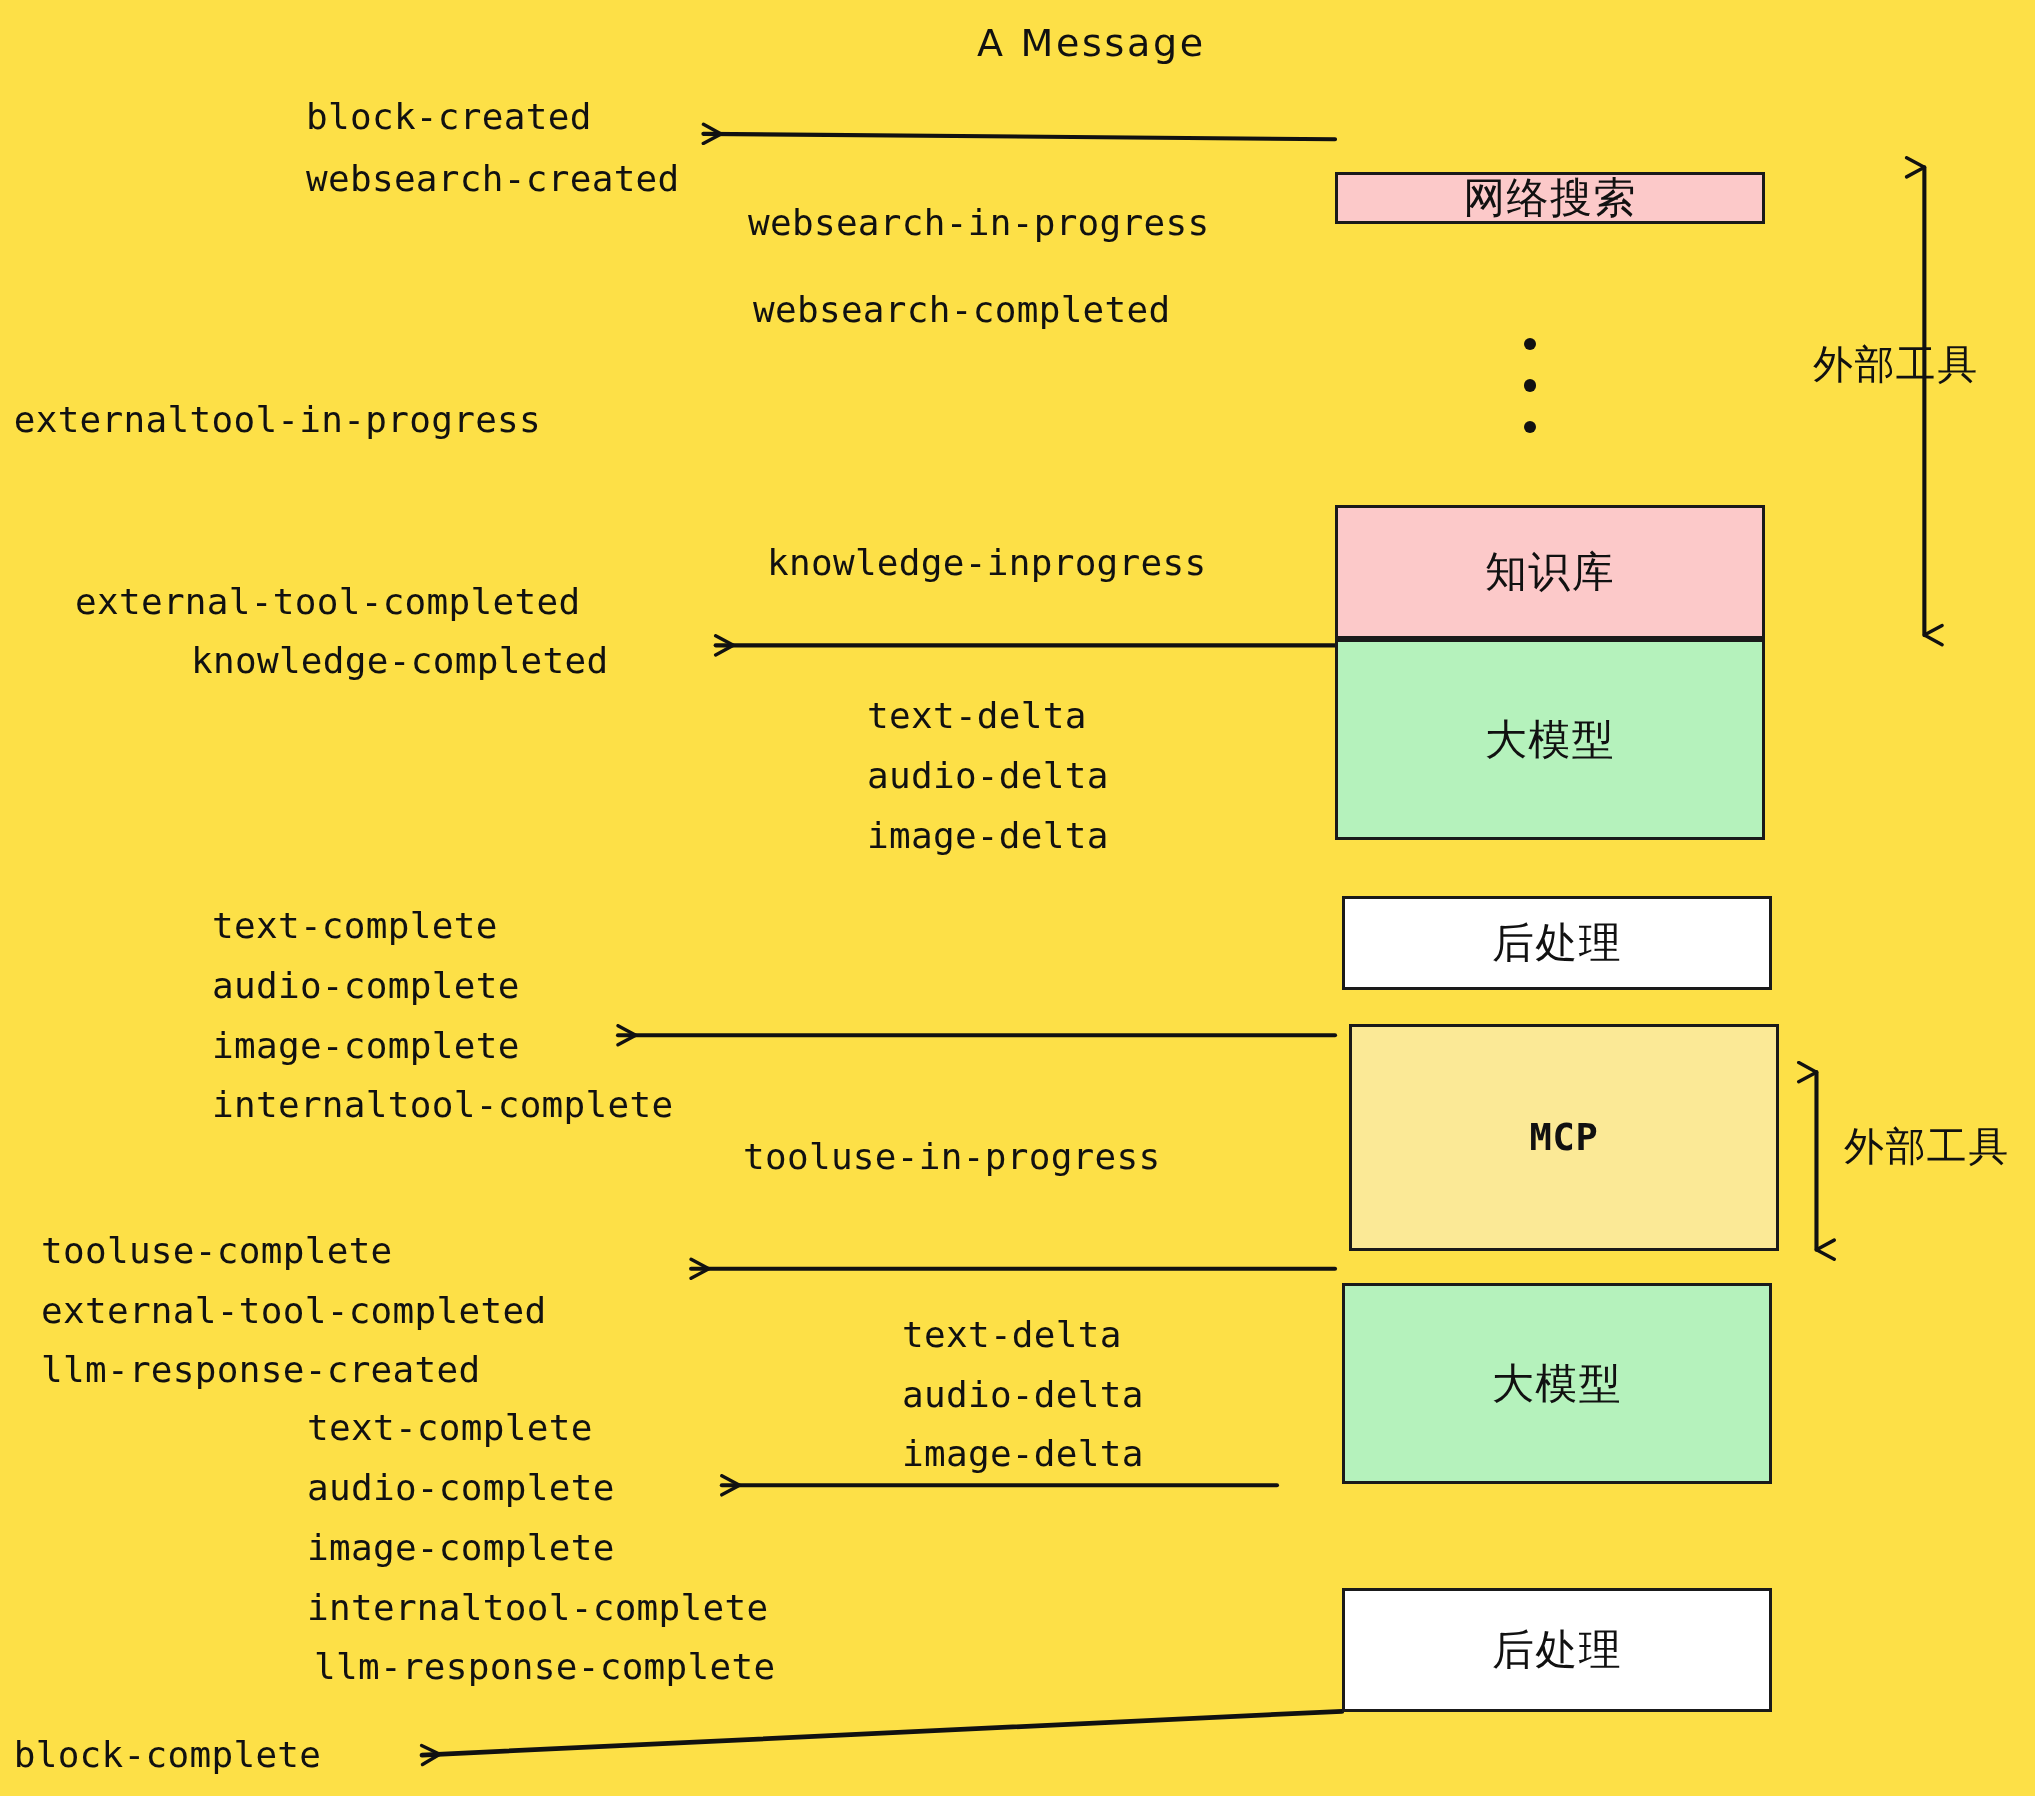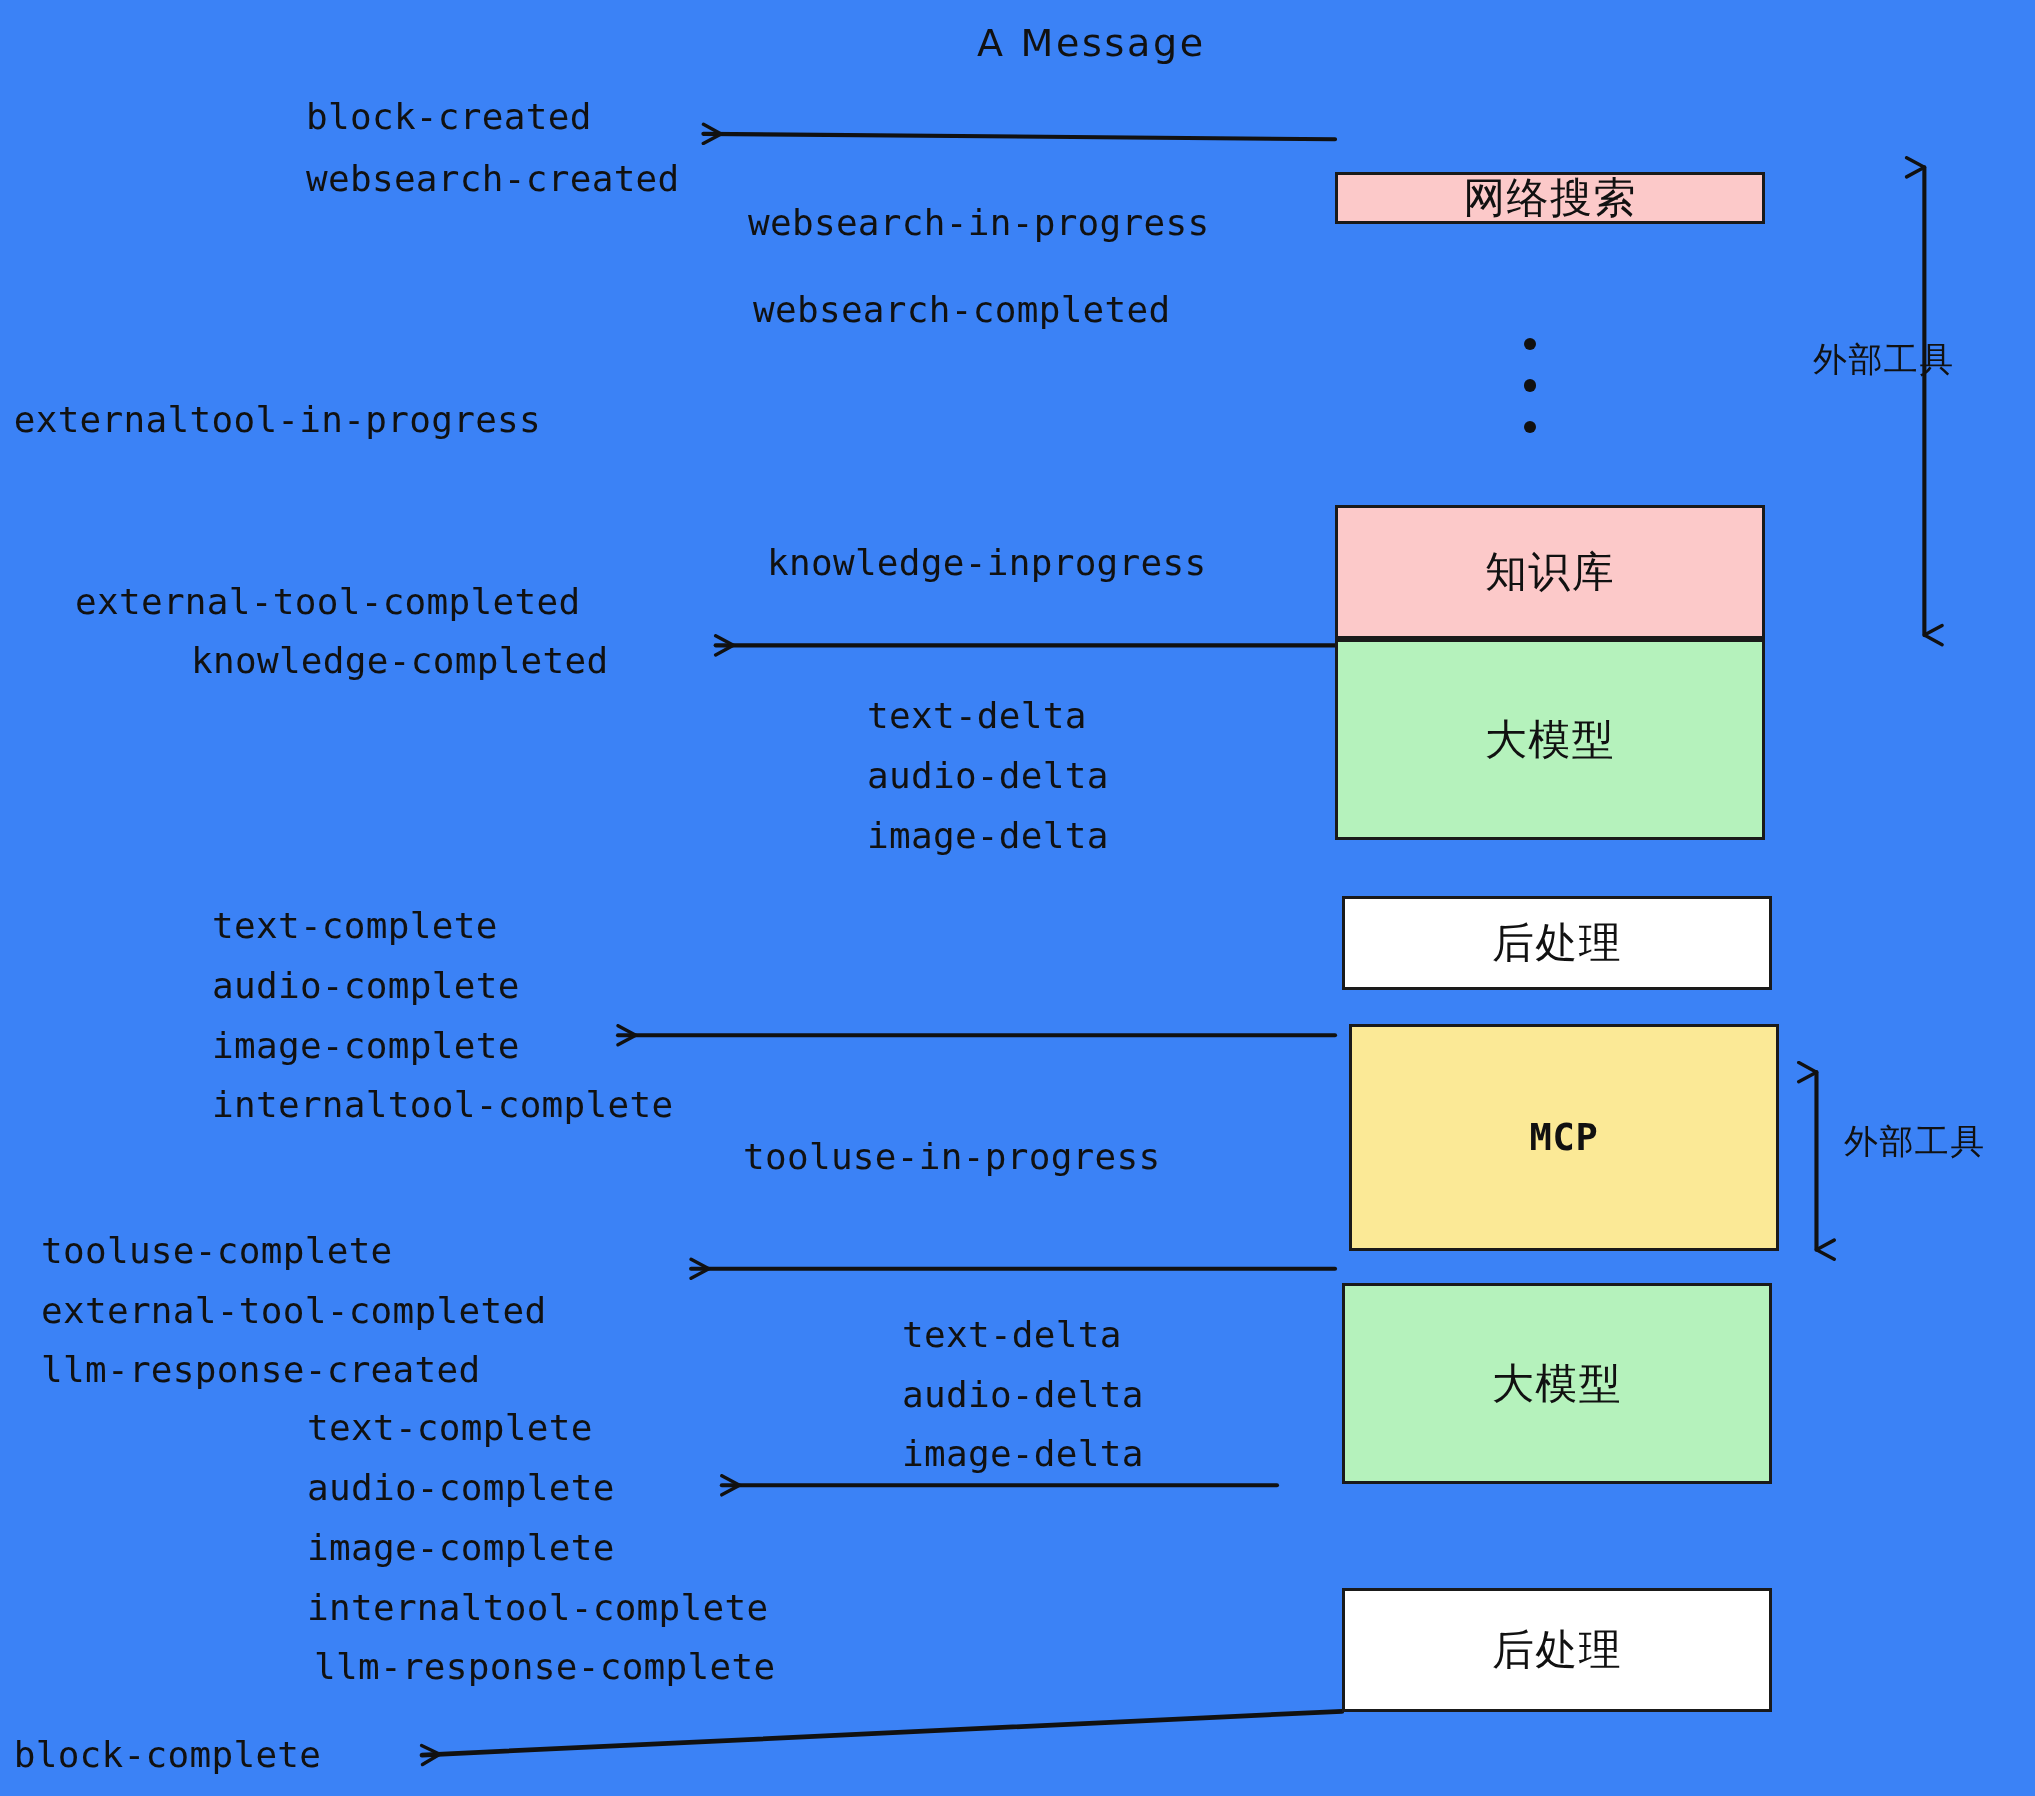--- a/index.html
+++ b/index.html
@@ -12,21 +12,21 @@
     width: 2035px;
     height: 1796px;
     font-family: "DejaVu Sans Mono", monospace;
     color: #111111;
     overflow: hidden;
   }
   #stage {
     position: relative;
     width: 2035px;
     height: 1796px;
-    background: #3b82f6;
+    background: #fde047;
   }
   svg#wires {
     position: absolute;
     left: 0;
     top: 0;
     width: 2035px;
     height: 1796px;
     pointer-events: none;
   }
 
@@ -67,21 +67,21 @@
     font-family: "DejaVu Sans Mono", "Liberation Mono", monospace;
     font-size: 37px;
     font-weight: bold;
     letter-spacing: 0.7px;
   }
 
   
   .sidelabel {
     position: absolute;
     font-family: "DejaVu Sans", "Liberation Sans", sans-serif;
-    font-size: 34px;
+    font-size: 40px;
     letter-spacing: 1.4px;
     color: #111111;
     white-space: pre;
   }
 
   
   .dots {
     position: absolute;
   }
   .dots i {

